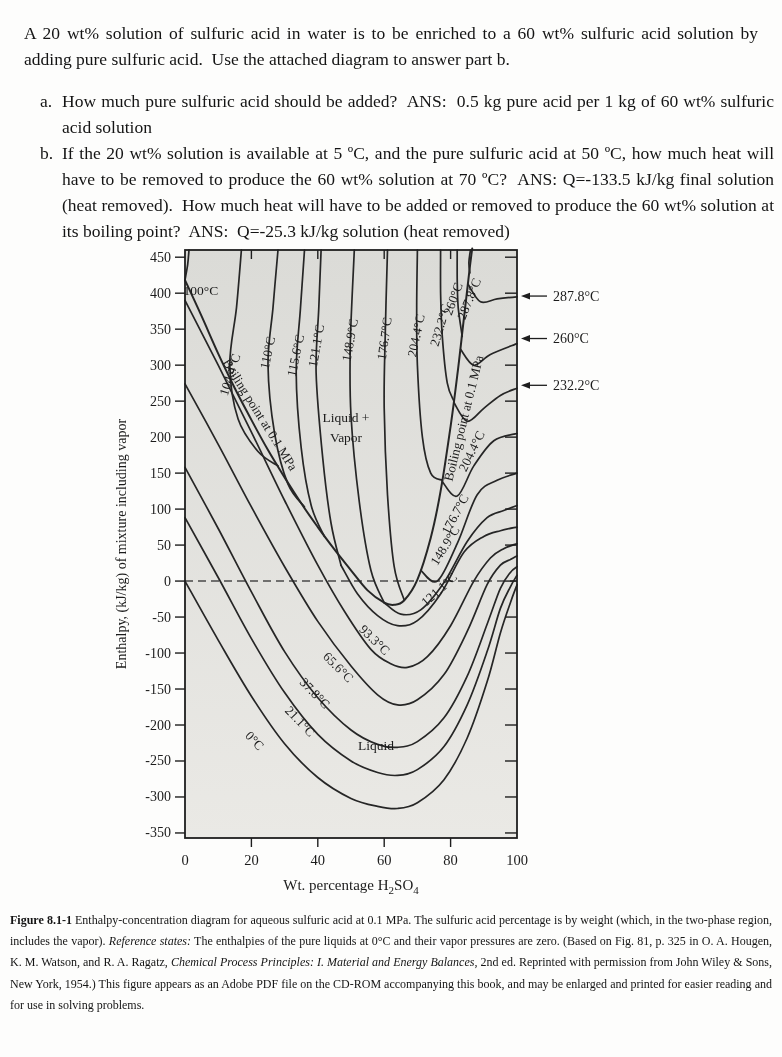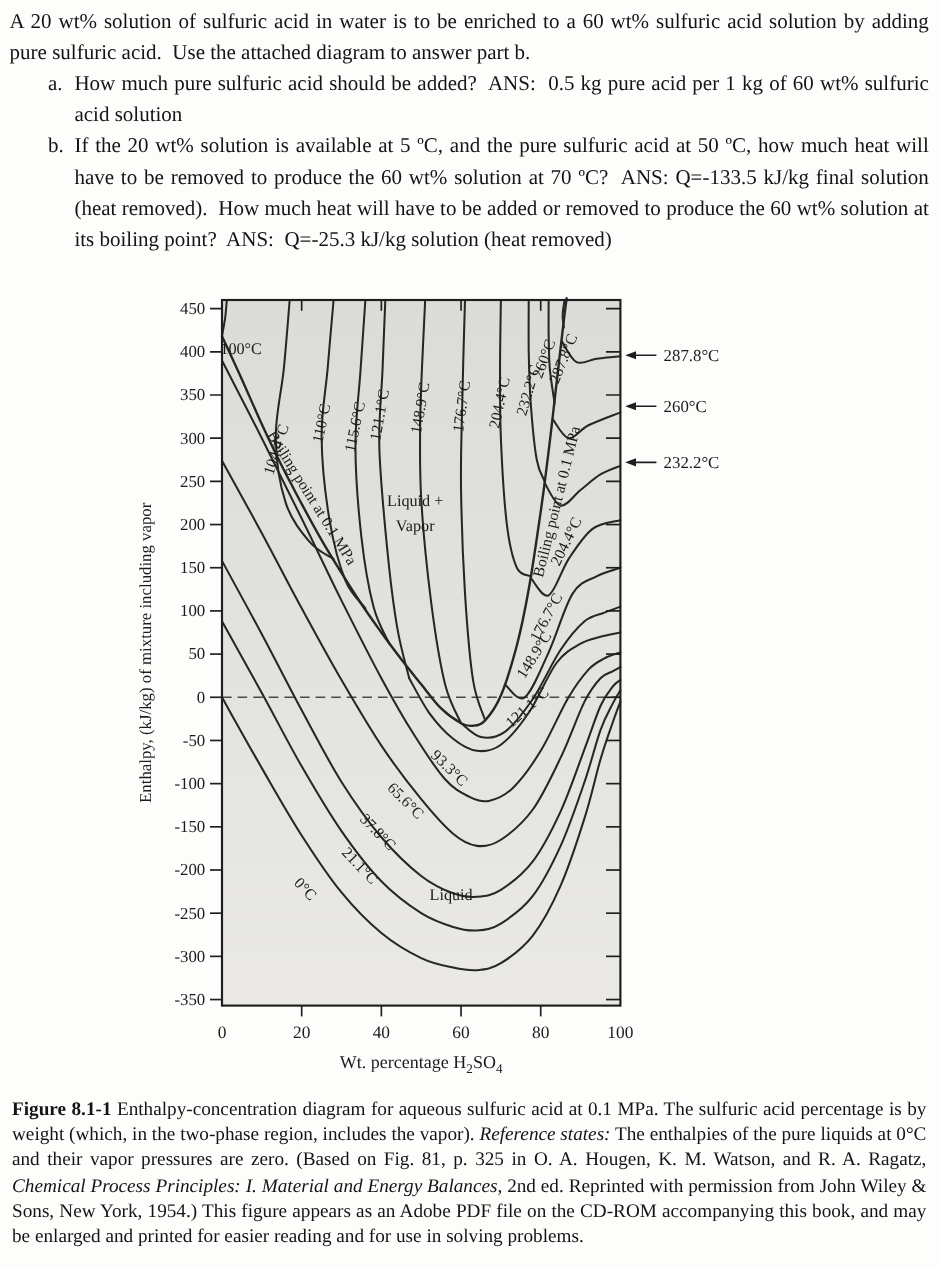--- a/index.html
+++ b/index.html
@@ -9,30 +9,30 @@
     background:#fdfdfc;
     font-family:"Liberation Serif", serif;
     color:#141414;
     overflow:hidden;
   }
   .problem{
     position:absolute;top:4px;left:8px;right:8px;
     font-size:17.5px;line-height:26px;
     text-align:justify;
   }
-  .problem p{margin:0;}
+  .problem p{margin:16px;}
   .part{display:flex;margin:0;}
   .part .plabel{flex:0 0 22px;margin-left:32px;}
   .part .ptext{flex:1;text-align:justify;}
   .chart-wrap{
     position:absolute;left:110px;top:238px;width:505px;height:662px;
   }
   .caption{
     position:absolute;left:10px;top:898px;width:762px;
-    font-size:16px;line-height:21.2px;text-align:justify;
+    font-size:12px;line-height:21.2px;text-align:justify;
   }
   .caption .b{font-weight:bold;}
   .caption .i{font-style:italic;}
   svg text{font-family:"Liberation Serif", serif;fill:#1b1b1b;}
 </style>
 </head>
 <body>
 
 <div class="page">
 

